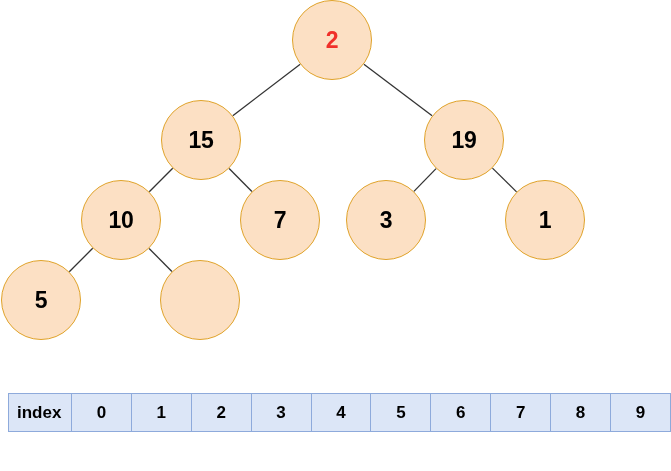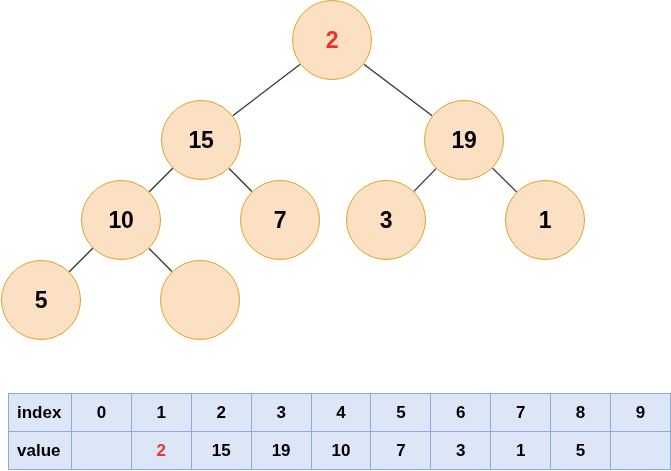--- a/index.html
+++ b/index.html
@@ -148,29 +148,16 @@
           <td class="cell">1</td>
           <td class="cell">2</td>
           <td class="cell">3</td>
           <td class="cell">4</td>
           <td class="cell">5</td>
           <td class="cell">6</td>
           <td class="cell">7</td>
           <td class="cell">8</td>
           <td class="cell">9</td>
         </tr>
-        <tr>
-          <td class="row-head">value</td>
-          <td class="cell"></td>
-          <td class="cell red">2</td>
-          <td class="cell">15</td>
-          <td class="cell">19</td>
-          <td class="cell">10</td>
-          <td class="cell">7</td>
-          <td class="cell">3</td>
-          <td class="cell">1</td>
-          <td class="cell">5</td>
-          <td class="cell"></td>
-        </tr>
       </tbody>
   </table>
 
 </div>
 
 </body></html>

